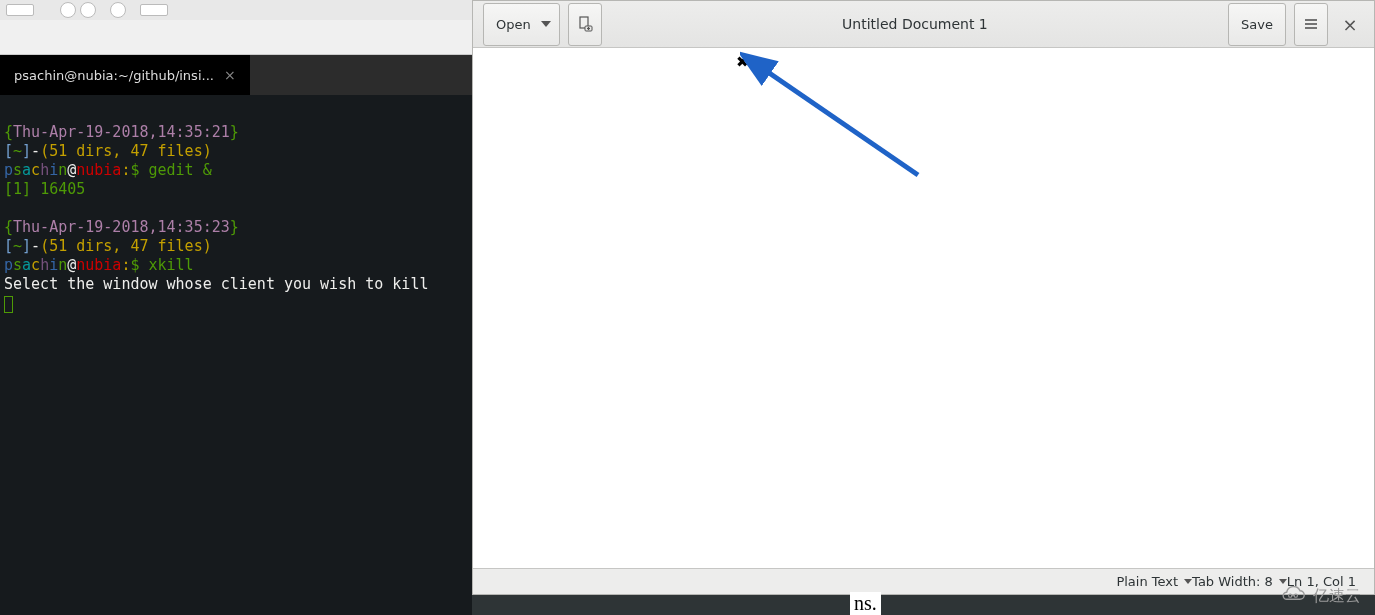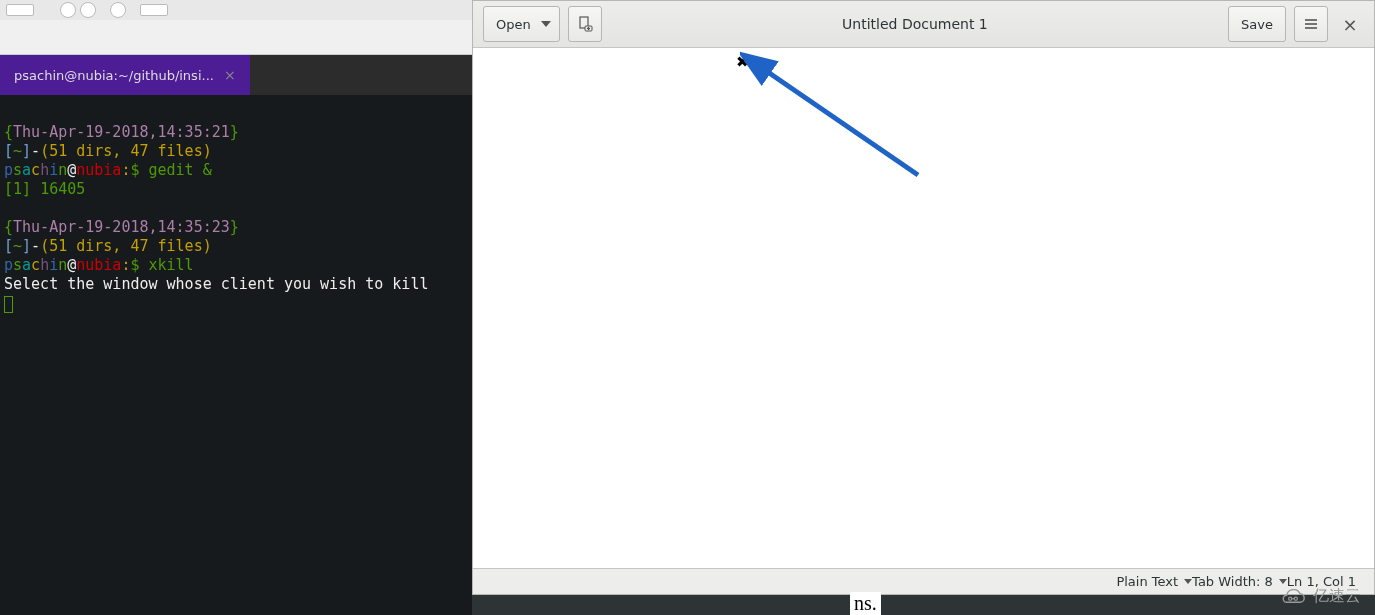--- a/index.html
+++ b/index.html
@@ -9,21 +9,21 @@
   .top-fragment { position:absolute; top:0; left:0; width:472px; height:55px; background:#f0f0f0; border-bottom:1px solid #ccc; }
   .top-fragment .tabbar { display:flex; align-items:center; gap:4px; padding:2px 6px; background:#e8e8e8; }
   .top-fragment .tabbar .sq { width:28px; height:12px; border:1px solid #bbb; background:#fff; border-radius:2px; }
   .top-fragment .tabbar .circ { width:16px; height:16px; border:1px solid #bbb; border-radius:50%; background:#fff; }
   .top-fragment .titlebar { height:33px; background:#353535; color:#eee; display:flex; align-items:center; justify-content:center; font-size:13px; }
 
   
   .terminal-wrap { position:absolute; top:55px; left:0; width:472px; height:560px; background:#161a1d; }
   .term-tabs { display:flex; height:40px; background:#2c2c2c; align-items:stretch; }
   .term-tab { display:flex; align-items:center; padding:0 14px; font-size:13px; color:#ddd; position:relative; cursor:pointer; }
-  .term-tab.active { background:#4c1d95; }
+  .term-tab.active { background:#000000; }
   .term-tab .close { margin-left:10px; color:#888; font-size:14px; }
   .term-body { padding:28px 4px 4px 4px; font-family:"DejaVu Sans Mono", monospace; font-size:15px; line-height:19px; white-space:pre; }
   .c-brace { color:#4e9a06; }
   .c-date  { color:#ad7fa8;margin-top:14px; }
   .c-br1   { color:#729fcf; }
   .c-tilde { color:#4e9a06; }
   .c-br2   { color:#729fcf; }
   .c-paren { color:#c4a000; }
   .c-stat  { color:#c4a000; }
   .c-p     { color:#3465a4; }
@@ -38,37 +38,37 @@
   .c-colon { color:#c4a000; }
   .c-doll  { color:#4e9a06; }
   .c-cmd   { color:#4e9a06; }
   .c-white { color:#eeeeec; }
   .c-job   { color:#4e9a06; }
   .cursor-box { display:inline-block; width:9px; height:17px; border:1px solid #4e9a06; vertical-align:middle; margin-top:2px;}
 
   
   .gedit { position:absolute; top:0; left:472px; width:903px; height:595px; background:#f6f6f6; border:1px solid #b6b6b3; display:flex; flex-direction:column; }
   .gedit-header { height:47px; background:linear-gradient(#ededec,#e4e4e3); border-bottom:1px solid #c6c6c4; display:flex; align-items:center; padding:0 10px; gap:8px; }
-  .gedit-btn { height:36px; background:linear-gradient(#f6f6f5,#e9e9e8); border:1px solid #b6b6b3; border-radius:3px; display:flex; align-items:center; justify-content:center; font-size:13px; color:#2e3436; cursor:pointer; padding:0 12px; }
+  .gedit-btn { height:43px; background:linear-gradient(#f6f6f5,#e9e9e8); border:1px solid #b6b6b3; border-radius:3px; display:flex; align-items:center; justify-content:center; font-size:13px; color:#2e3436; cursor:pointer; padding:0 12px; }
   .gedit-btn.open { padding-right:8px; gap:10px; }
   .gedit-btn.icon { width:34px; padding:0; }
   .gedit-btn .tri { width:0;height:0;border-left:5px solid transparent;border-right:5px solid transparent;border-top:6px solid #555; }
   .gedit-title { flex:1; text-align:center; font-size:14px; color:#2e3436; }
   .gedit-close { width:28px; height:28px; display:flex; align-items:center; justify-content:center; font-size:18px; color:#555; cursor:pointer; }
   .gedit-editor { flex:1; background:#ffffff; position:relative; }
   .gedit-status { height:26px; border-top:1px solid #c6c6c4; background:#ededec; display:flex; align-items:center; justify-content:flex-end; padding:0 18px; font-size:13px; color:#2e3436; }
   .status-item { display:flex; align-items:center; gap:6px; cursor:pointer; }
   .status-item .tri { width:0;height:0;border-left:4px solid transparent;border-right:4px solid transparent;border-top:5px solid #555; }
 
   
   .xkill-cursor { position:absolute; left:736px; top:53px; font-size:15px; color:#000; font-weight:bold; pointer-events:none; }
   .arrow-svg { position:absolute; left:740px; top:50px; pointer-events:none; }
 
   
-  .watermark { position:absolute; right:14px; bottom:8px; display:flex; align-items:flex-end; gap:6px; color:#9a9a9a; font-size:16px; font-family:"Microsoft YaHei","PingFang SC",sans-serif; }
+  .watermark { position:absolute; right:14px; bottom:8px; display:flex; align-items:flex-start; gap:6px; color:#9a9a9a; font-size:16px; font-family:"Microsoft YaHei","PingFang SC",sans-serif; }
   .wm-icon { width:28px; height:18px; }
 
   
   .stray-text { position:absolute; left:850px; bottom:0px; font-family:Georgia,serif; font-size:20px; color:#000; background:#fff; padding:0 4px;}
 </style>
 </head>
 <body>
 
 <div class="top-fragment">
   <div class="tabbar">

